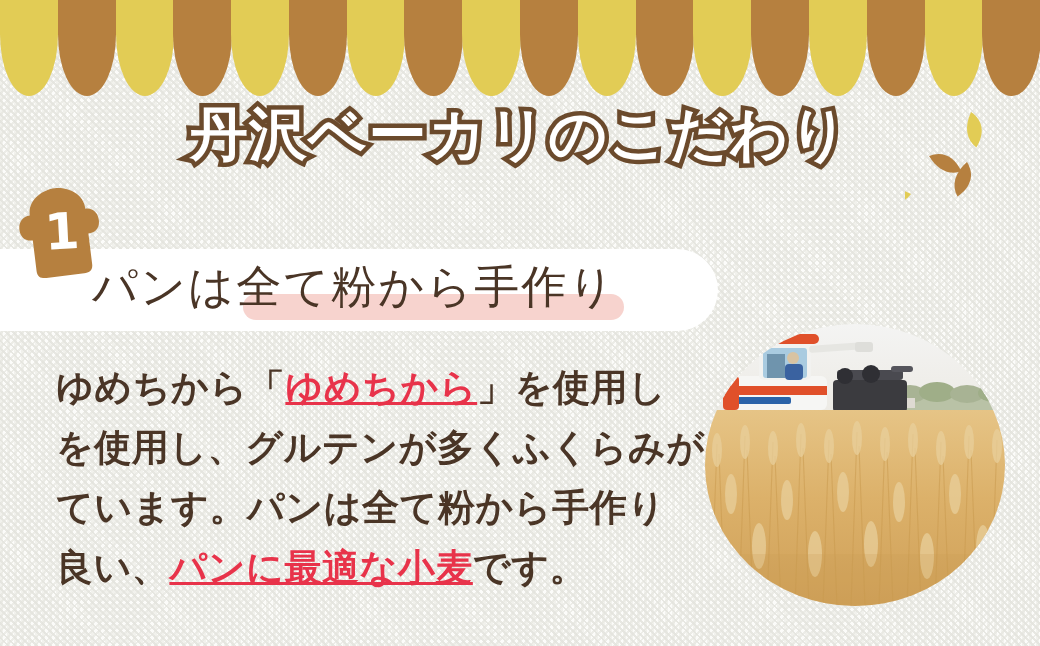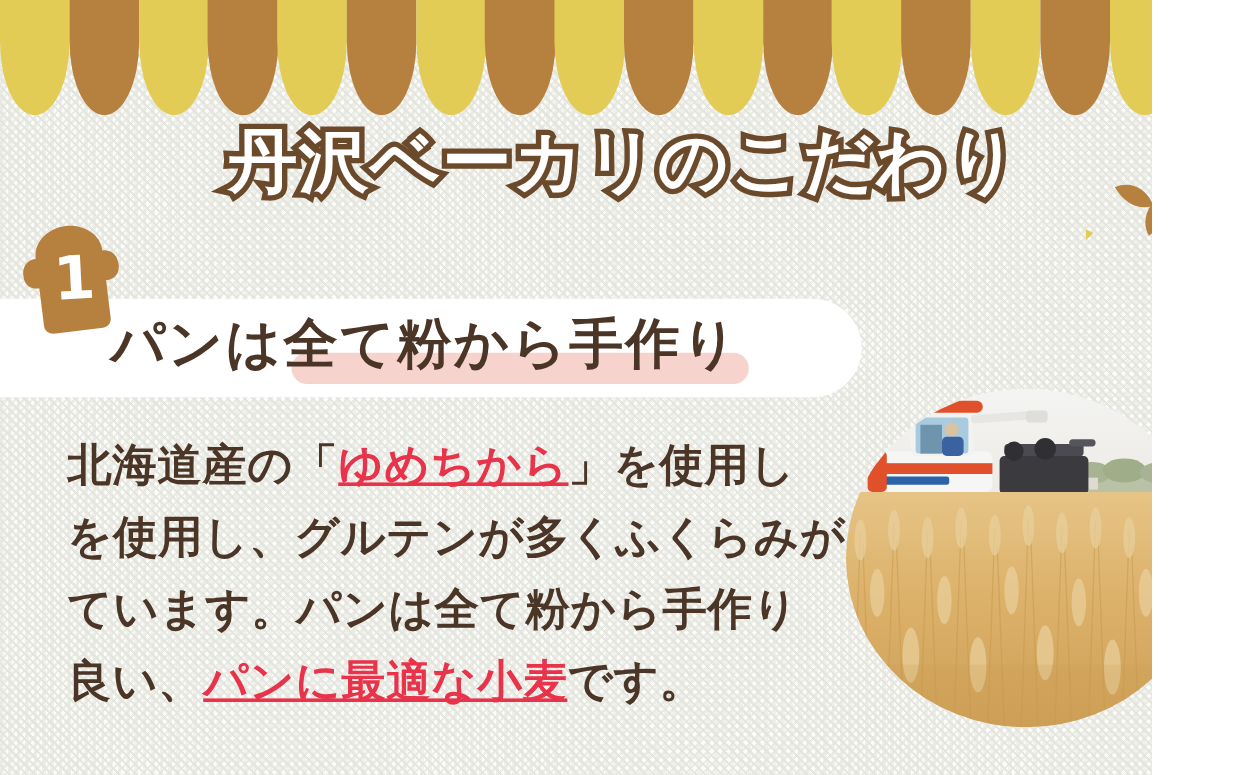--- a/index.html
+++ b/index.html
@@ -6,21 +6,21 @@
     margin: 0;
     padding: 0;
     background: #ffffff;
   }
   body {
     font-family: "Liberation Sans", "DejaVu Sans", sans-serif;
   }
 
   #poster {
     position: relative;
-    width: 960px;
+    width: 1040px;
     height: 646px;
     overflow: hidden;
     background-color: #fbfbf9;
     
     background-image:
       repeating-linear-gradient(45deg,
         rgba(228,228,222,0.85) 0px,
         rgba(228,228,222,0.85) 2px,
         rgba(255,255,255,0) 2px,
         rgba(255,255,255,0) 5px),
@@ -110,21 +110,21 @@
     border-radius: 13px;
     z-index: 7;
   }
   #banner-text {
     position: absolute;
     left: 92px;
     top: 254px;
     z-index: 8;
     font-family: "DejaVu Sans", "Liberation Sans", sans-serif;
     font-size: 45px;
-    font-weight: bold;
+    font-weight: normal;
     color: #4a3526;
     letter-spacing: 2px;
     line-height: 1.45;
     white-space: nowrap;
   }
 
   
   #badge {
     position: absolute;
     left: 18px;
@@ -331,19 +331,19 @@
           <ellipse cx="110" cy="230" rx="7" ry="23"></ellipse>
         <ellipse cx="166" cy="220" rx="7" ry="23"></ellipse>
           <ellipse cx="222" cy="232" rx="7" ry="23"></ellipse>
         <ellipse cx="278" cy="224" rx="7" ry="23"></ellipse>
       </g>
       <rect x="0" y="230" width="300" height="52" fill="#c79a54" opacity="0.22"></rect>
     </svg>
   </div>
 
   <div id="body-copy">
-      <div class="line"><span>北海道産の「</span><span class="accent">ゆめちから</span><span>」を使用し</span></div>
+      <div class="line"><span>ゆめちから「</span><span class="accent">ゆめちから</span><span>」を使用し</span></div>
       <div class="line"><span>を使用し、グルテンが多くふくらみが</span></div>
       <div class="line"><span>ています。パンは全て粉から手作り</span></div>
       <div class="line"><span>良い、</span><span class="accent">パンに最適な小麦</span><span>です。</span></div>
     </div>
 
 </div>
 
 </body></html>

